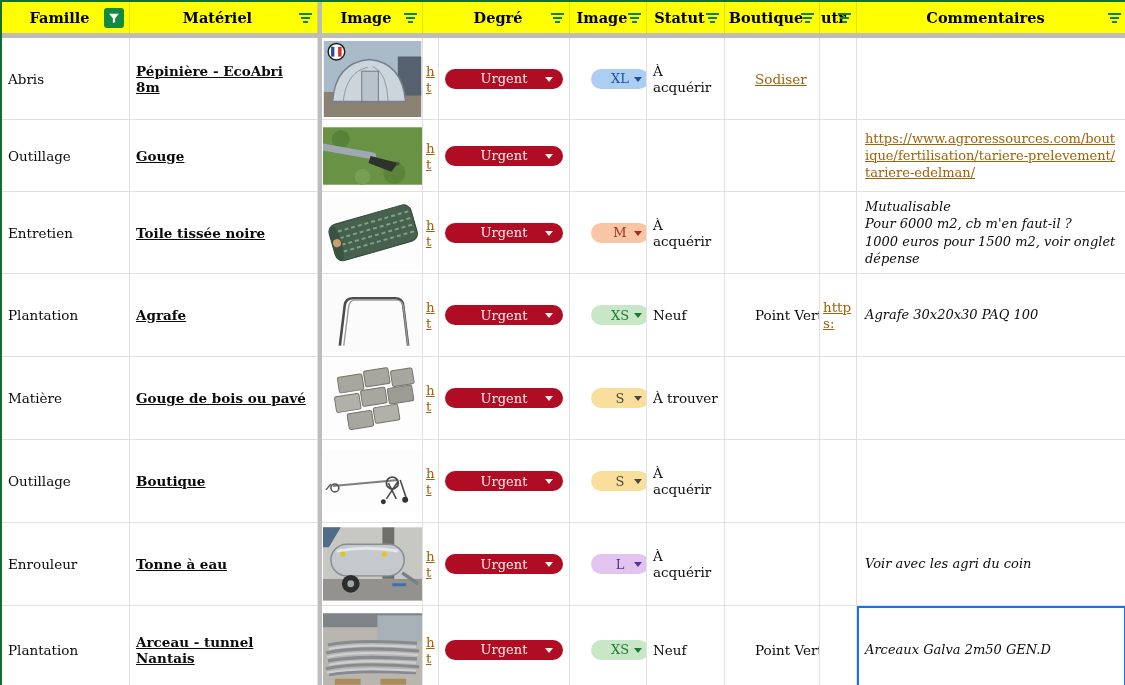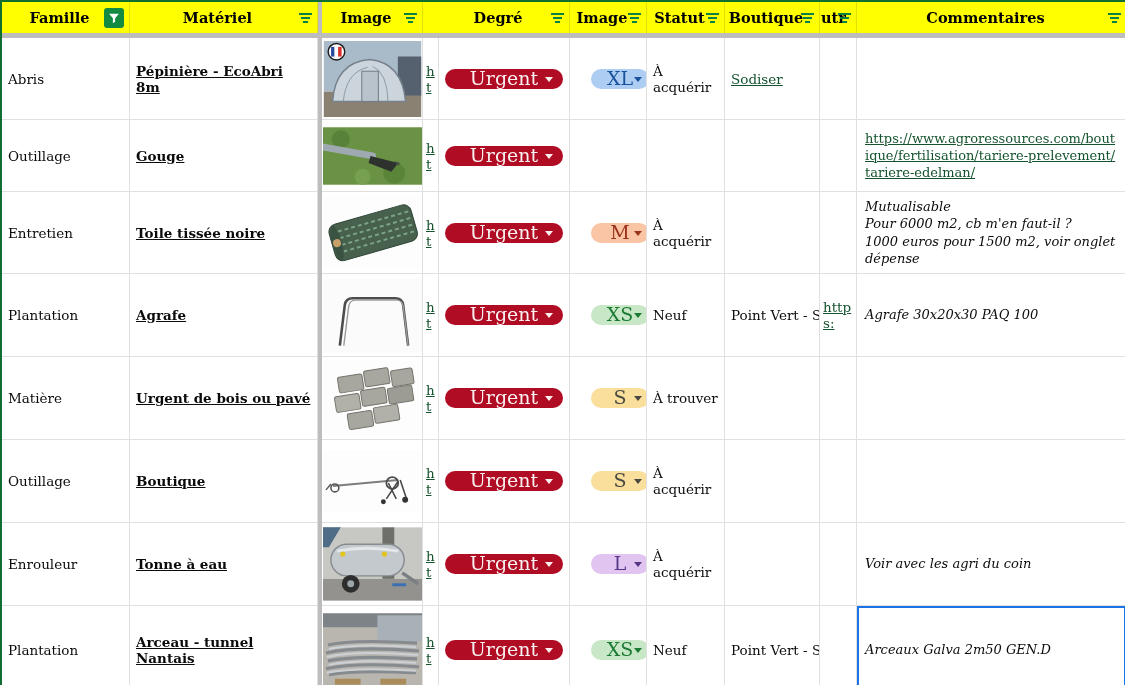--- a/index.html
+++ b/index.html
@@ -33,39 +33,39 @@
   .hdr-utr{ justify-content:flex-start; padding-left:1px; }
   .gapcol{ background:#bdbdbd; border:none; }
   .shadow{ grid-column:1/-1; background:#bdbdbd; }
   .hicon{ position:absolute; right:5px; top:50%; transform:translateY(-50%); cursor:pointer; }
   .flt{ display:flex; flex-direction:column; gap:2px; align-items:center; width:14px; }
   .flt i{ display:block; height:2px; background:#0b8043; }
   .flt i:nth-child(1){ width:13px; } .flt i:nth-child(2){ width:9px; } .flt i:nth-child(3){ width:5px; }
   .fbtn{ width:20px; height:20px; background:#128a42; border-radius:3px;
          display:flex; align-items:center; justify-content:center; }
   .bold{ font-weight:bold; font-size:13.5px;text-decoration:underline; }
-  .link{ color:#14532d; text-decoration:underline; cursor:pointer; word-break:break-all; }
+  .link{ color:#a16207; text-decoration:underline; cursor:pointer; word-break:break-all; }
   .c-img{ padding:2px 0; justify-content:center; }
   .c-img svg{ display:block; }
   .c-ht{ padding:2px 1px 2px 3px; }
   .c-deg, .c-tai{ justify-content:center; }
   .pill{
-    position:relative; display:flex; align-items:flex-end; justify-content:center;
-    height:20px; border-radius:11px; font-size:19px; cursor:pointer; flex:none;
+    position:relative; display:flex; align-items:center; justify-content:center;
+    height:20px; border-radius:11px; font-size:13px; cursor:pointer; flex:none;
   }
   .pill-lg{ width:118px; }
   .pill-sm{ width:58px;margin-left:24px; }
   .tri{
     position:absolute; right:10px; top:50%; margin-top:-2px; width:0; height:0;
     border:4.5px solid transparent; border-top:5.5px solid currentColor; border-bottom:none;
   }
   .pill-sm .tri{ right:7px; }
   .c-com{ font-size:13px; line-height:1.32; padding:4px 8px; }
   .c-com .txt{ white-space:pre-wrap;font-style:italic; }
-  .c-bou span, .c-bou a{ white-space:nowrap; }
+  .c-bou span, .c-bou a{ white-space:nowrap;margin-left:24px; }
   .selected{ box-shadow:inset 0 0 0 2px #1a73e8; }
 </style>
 </head>
 <body>
 
 <div id="sheet-wrap">
 <div id="grid">
 
   <div class="row">
     <div class="cell hdr">
@@ -323,21 +323,21 @@
     <div class="cell c-com">
           <span class="txt">Agrafe 30x20x30 PAQ 100</span>
         </div>
   </div>
 
   <div class="row">
     <div class="cell">
           <span>Matière</span>
         </div>
     <div class="cell">
-          <span class="bold">Urgent de bois ou pavé</span>
+          <span class="bold">Gouge de bois ou pavé</span>
         </div>
     <div class="gapcol"></div>
     <div class="cell c-img">
       <svg width="99" height="76" viewBox="0 0 100 76">
         <rect width="100" height="76" fill="#fdfdfd"></rect>
         <g transform="rotate(-9 50 38)" stroke="#74746c" fill="#a7a7a0">
           <rect x="18" y="12" width="25" height="16" rx="2"></rect>
               <rect x="45" y="10" width="25" height="16" rx="2"></rect>
               <rect x="72" y="14" width="22" height="16" rx="2"></rect>
           <rect x="12" y="31" width="25" height="16" rx="2" fill="#b1b1aa"></rect>

